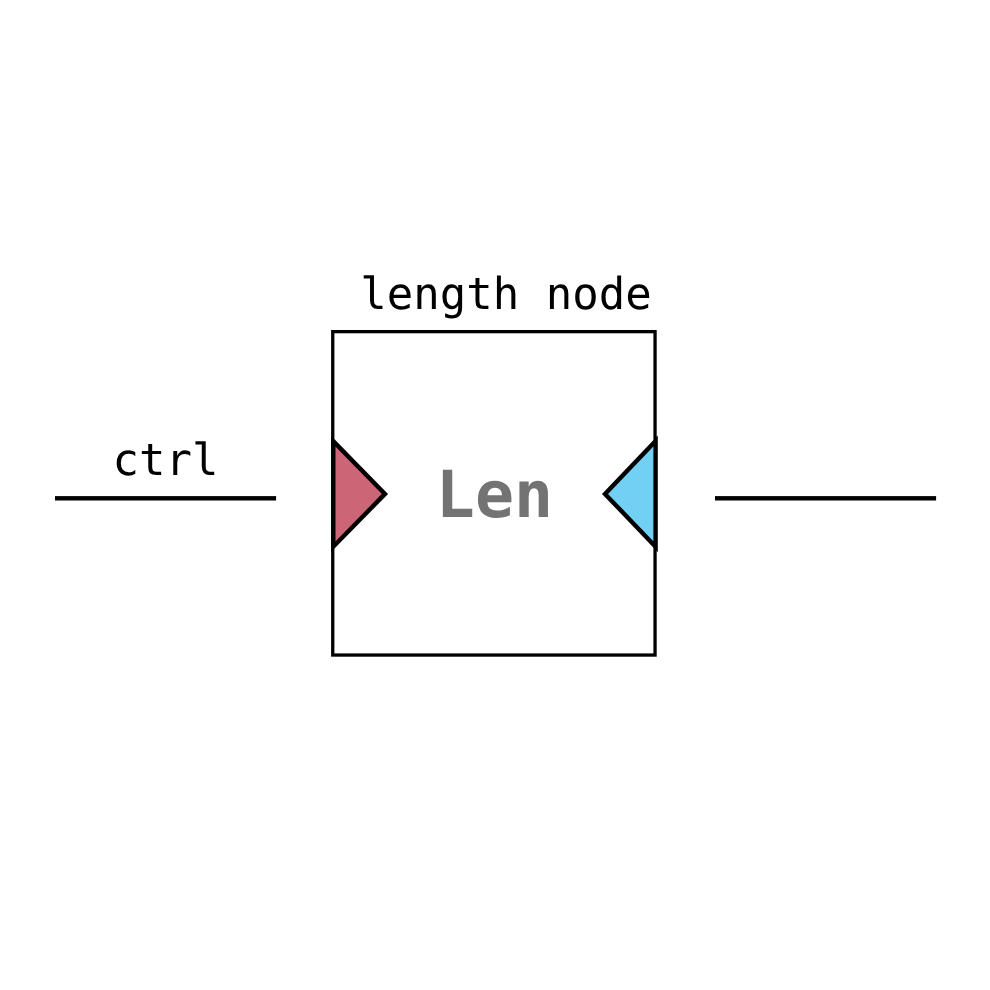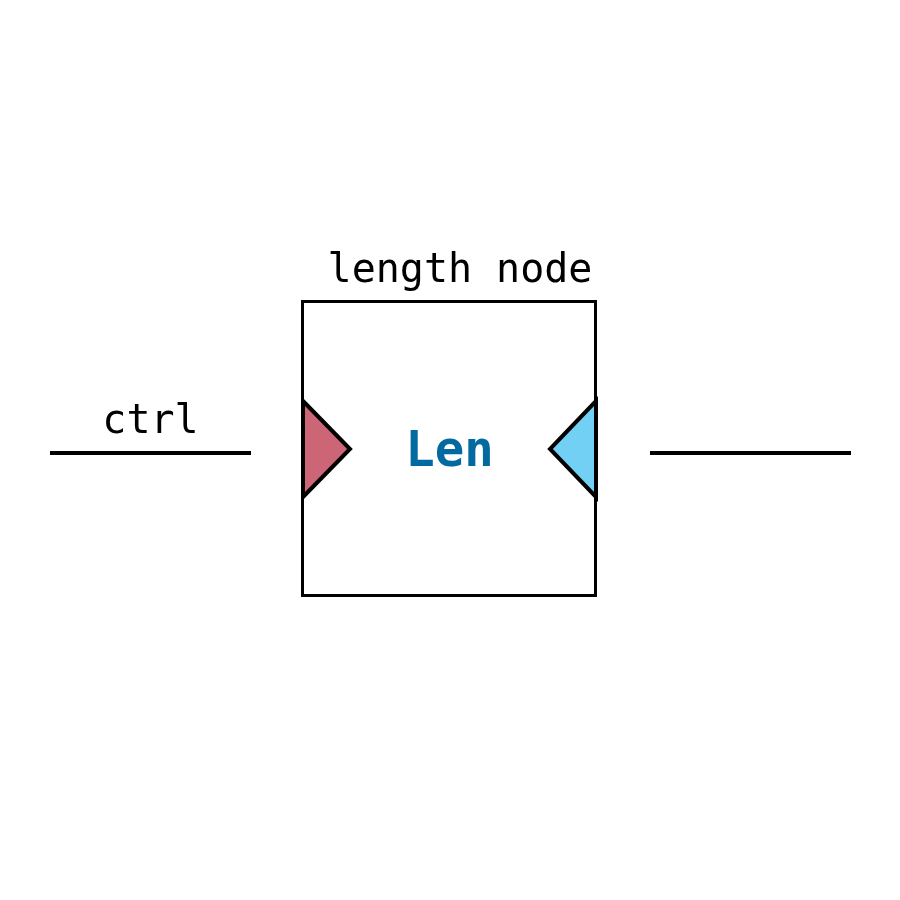--- a/index.html
+++ b/index.html
@@ -51,23 +51,23 @@
   .node-label {
     position: absolute;
     left: 301px;
     top: 415px;
     width: 297px;
     height: 70px;
     display: flex;
     align-items: center;
     justify-content: center;
     font-family: "DejaVu Sans Mono", monospace;
-    font-size: 49px;
+    font-size: 59px;
     font-weight: 700;
-    color: #0369a1;
+    color: #737373;
     line-height: 70px;
     white-space: pre;
   }
 
   
   .ports-layer {
     position: absolute;
     left: 0;
     top: 0;
     width: 900px;

